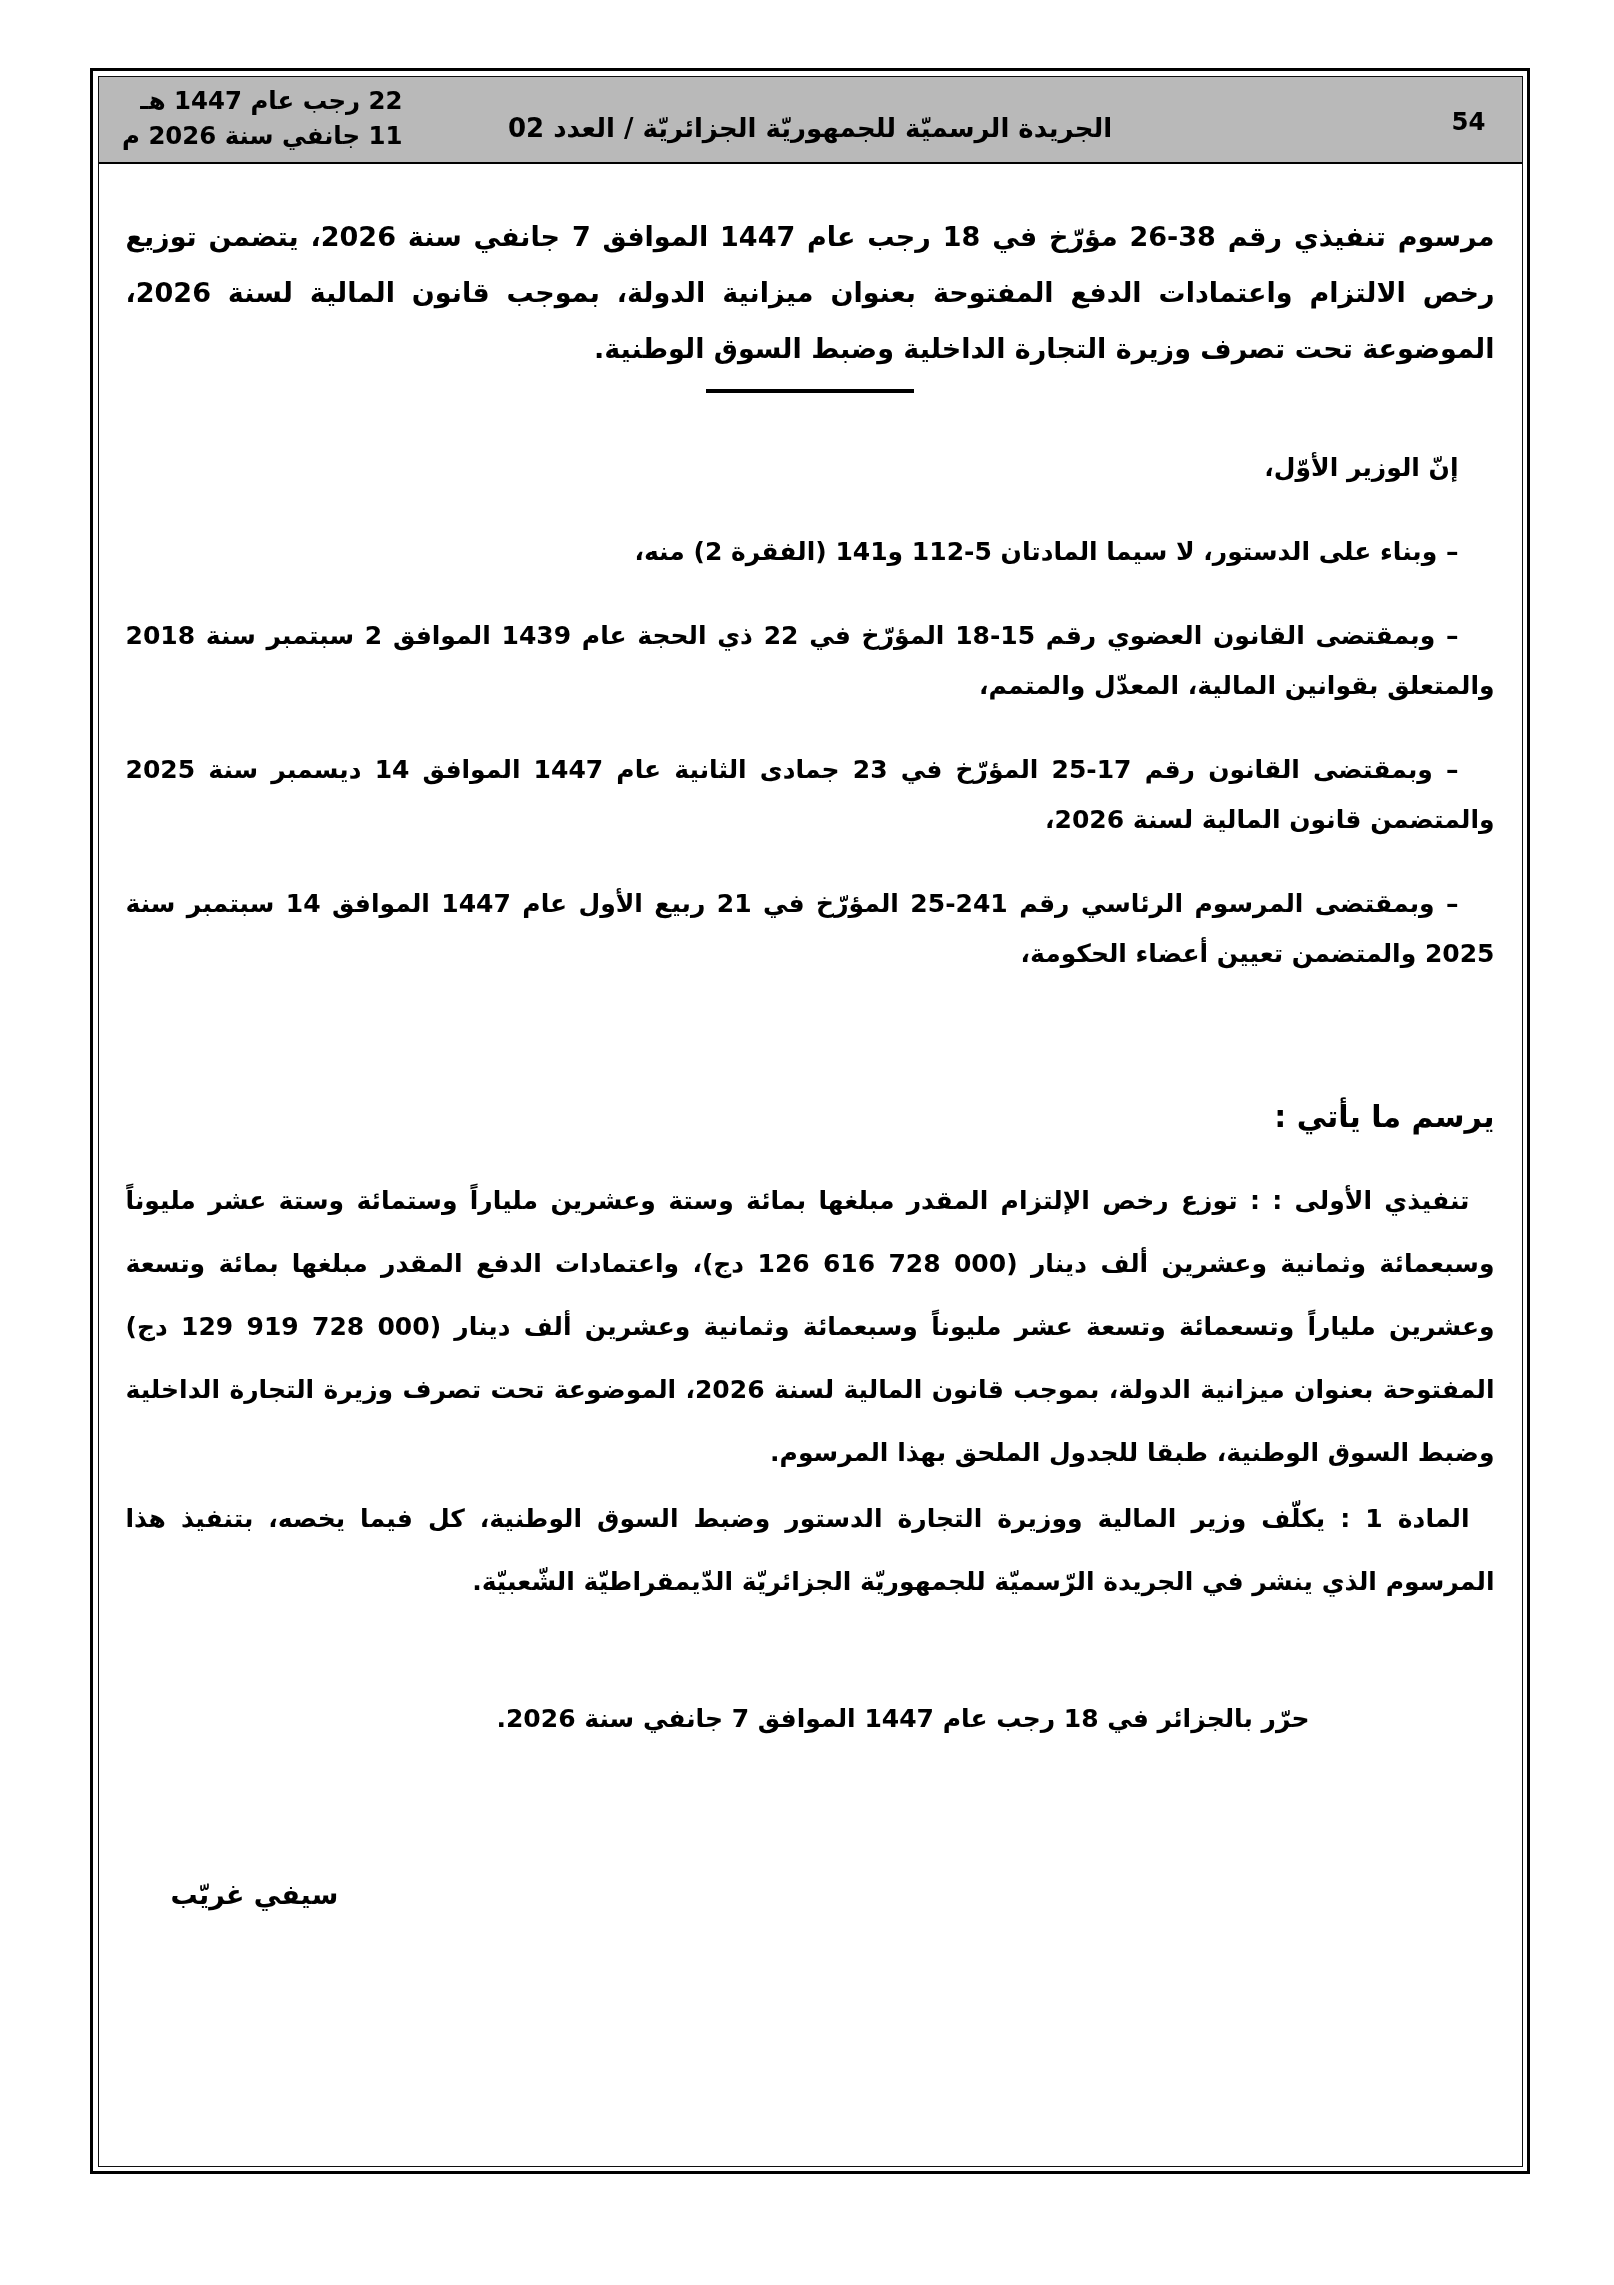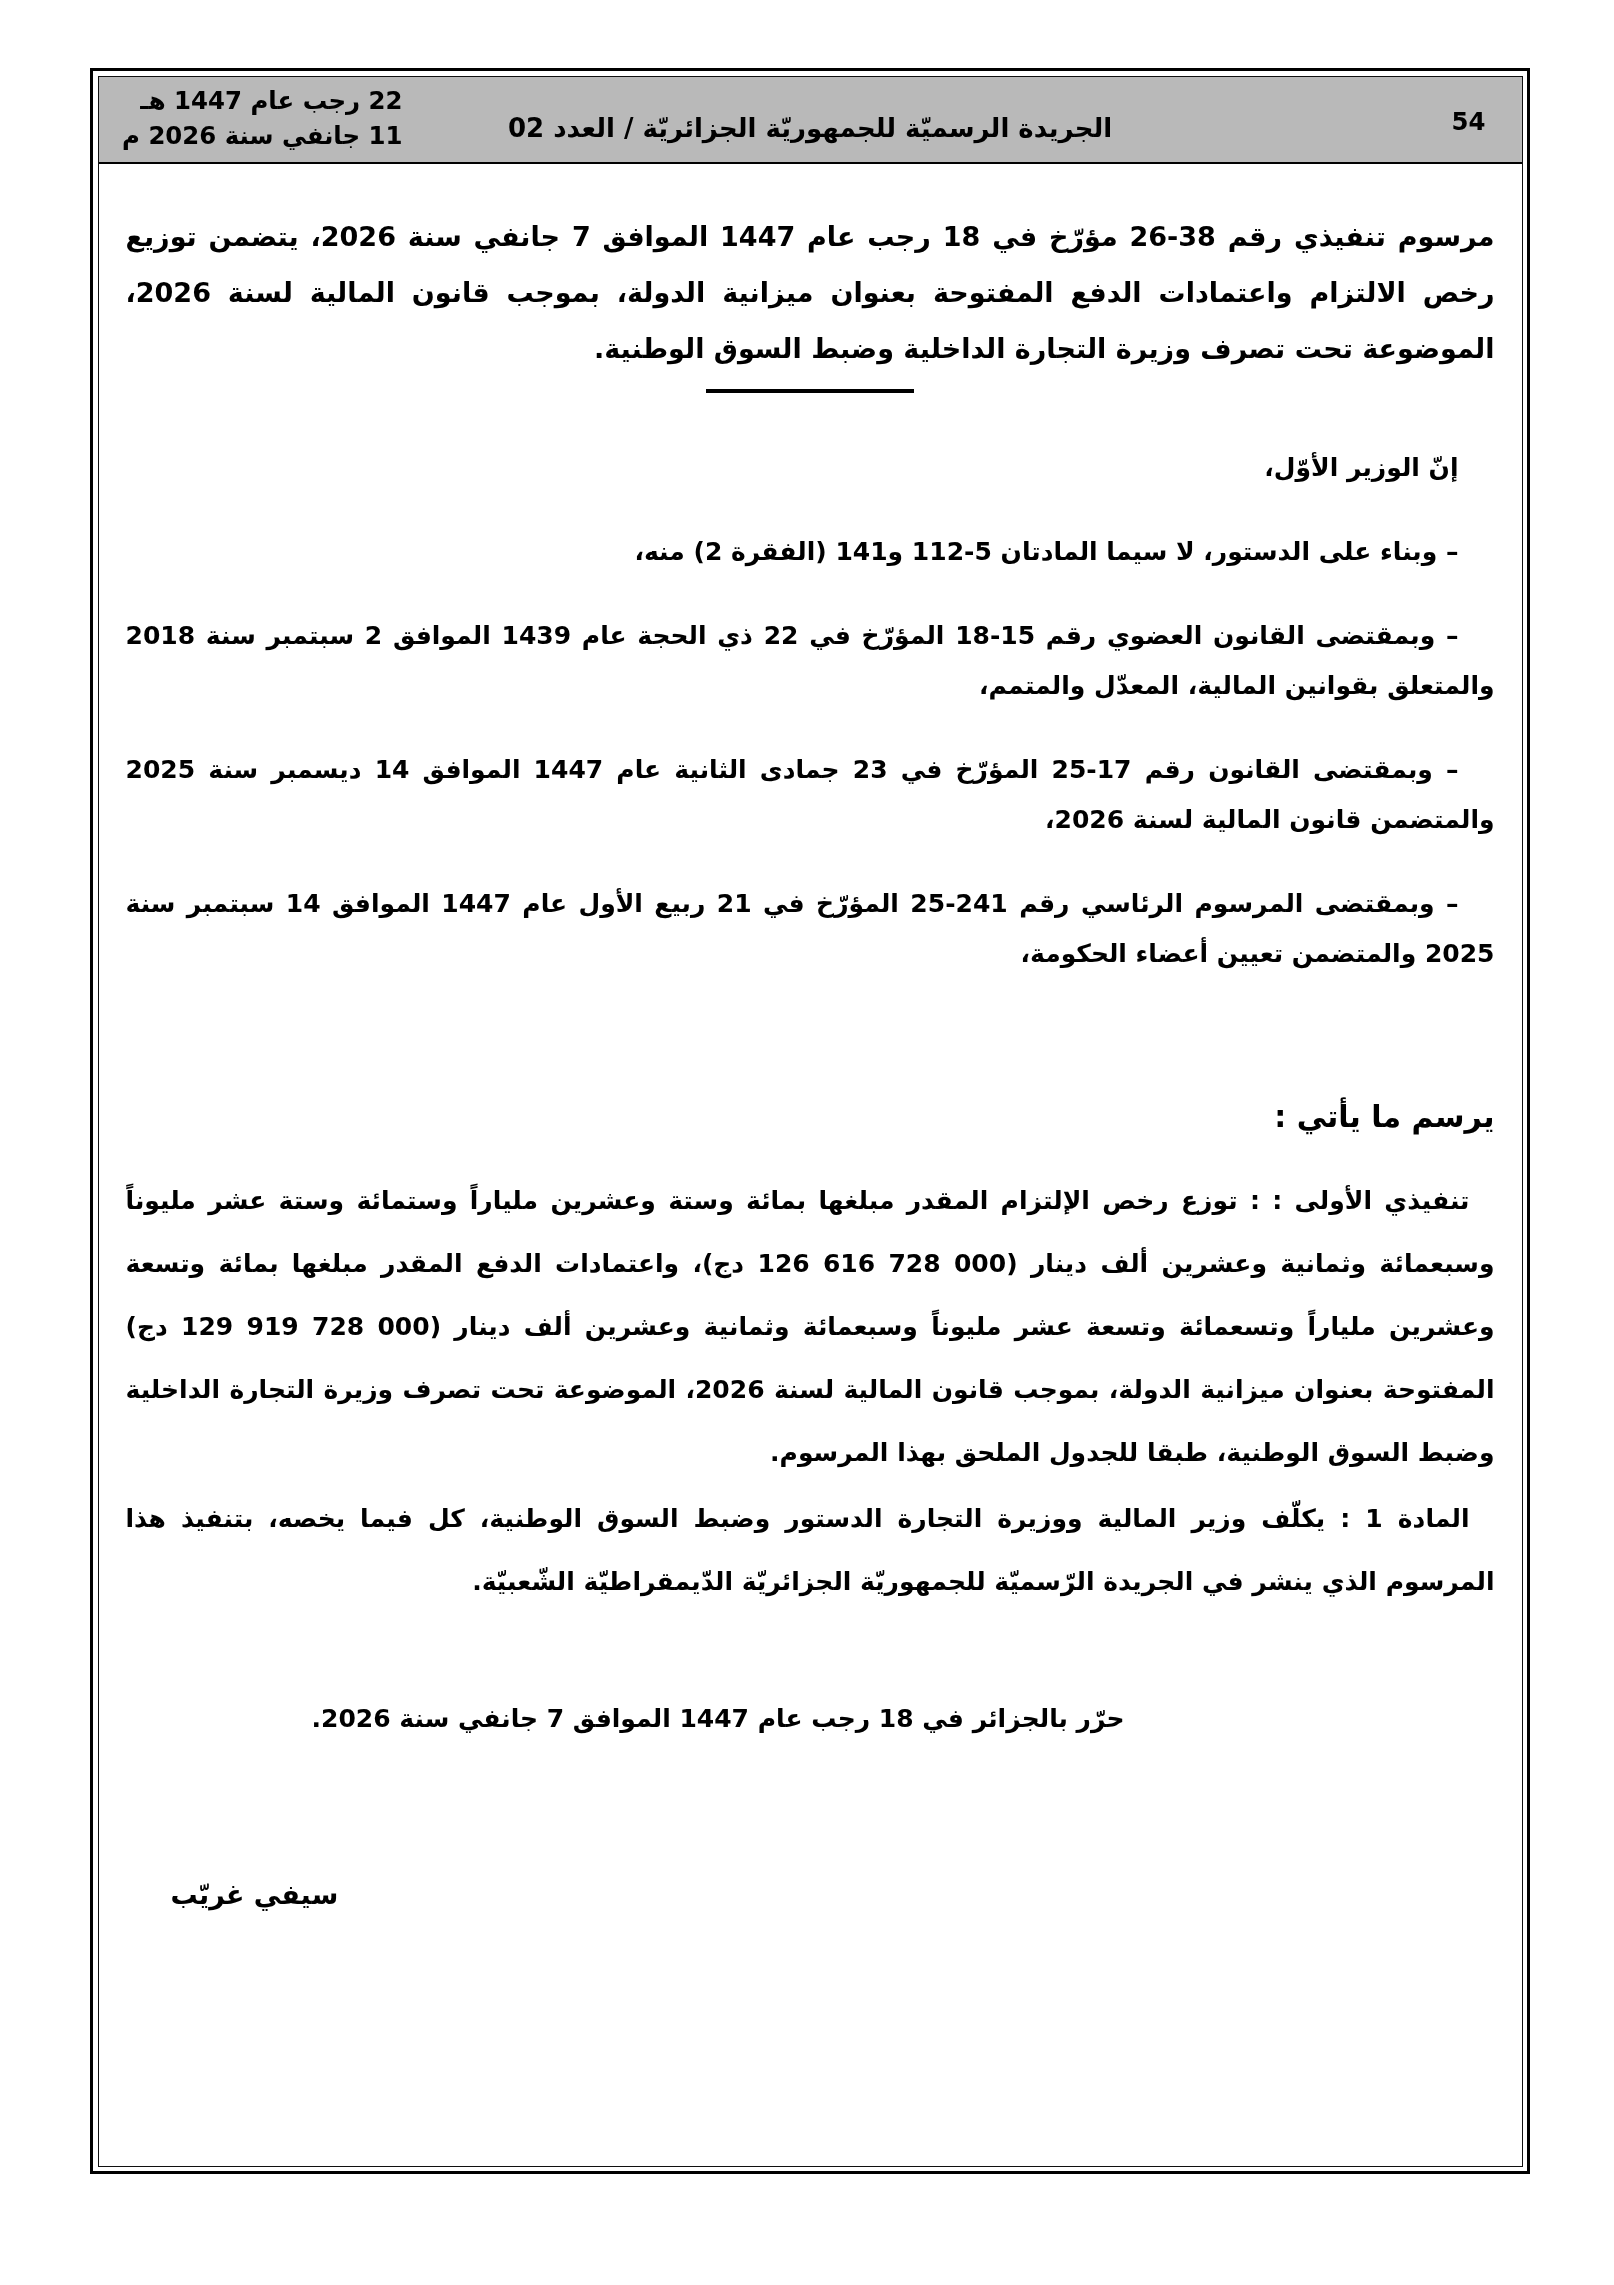--- a/index.html
+++ b/index.html
@@ -110,21 +110,21 @@
     text-align: justify;
     text-indent: 25px;
   }
   .article-2 {
     margin-top: 3.6px;
   }
   .signed-at {
     margin: 81px 0 0;
     font-size: 25px;
     line-height: 50px;
-    text-align: left;
+    text-align: center;
     padding-left: 186px;
   }
   .signature {
     margin: 130px 0 0;
     font-size: 27px;
     line-height: 42px;
     text-align: left;
     padding-left: 45px;
   }
 </style>

